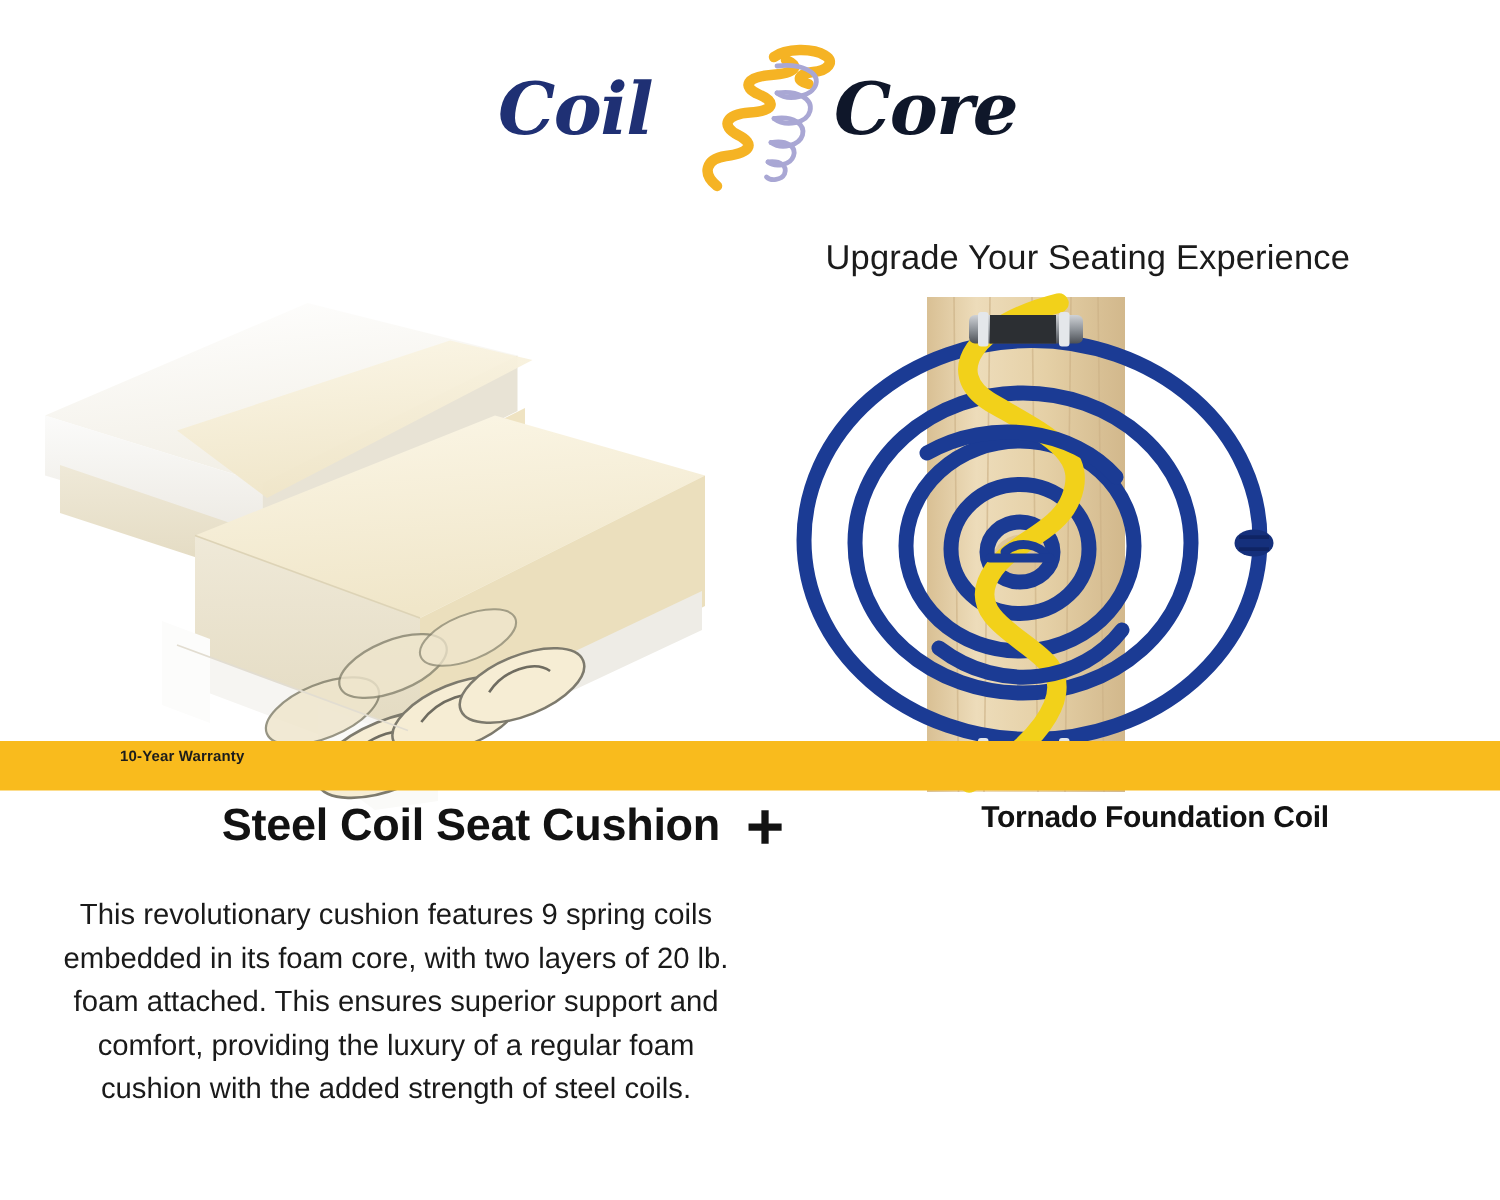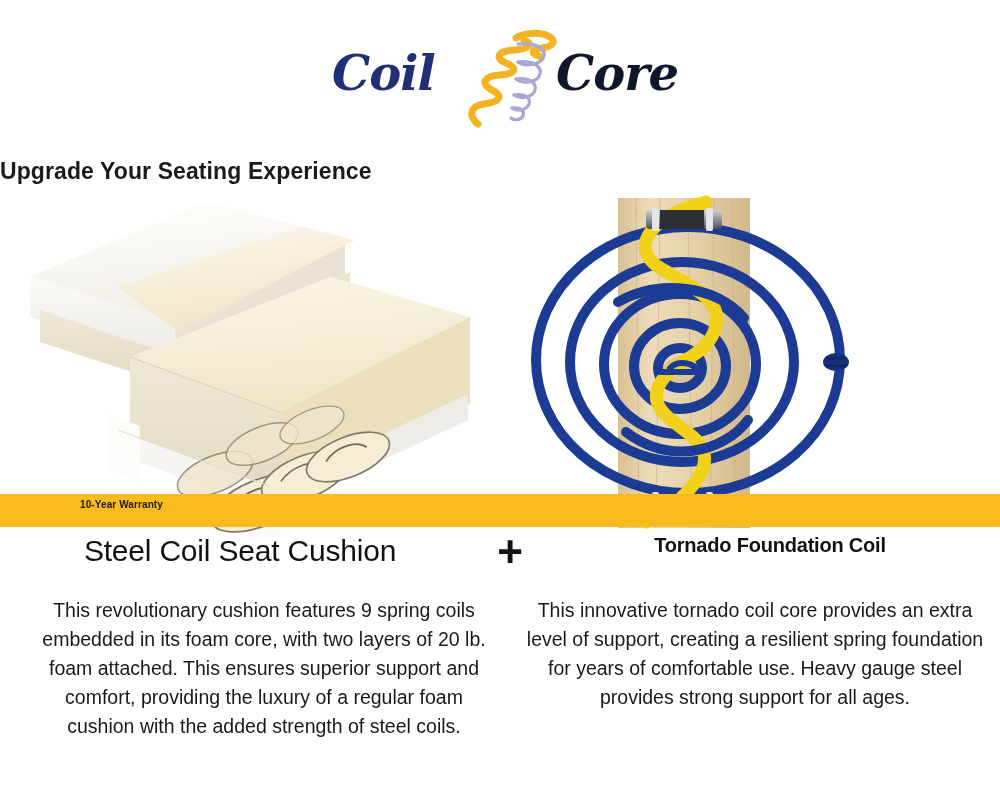--- a/index.html
+++ b/index.html
@@ -57,23 +57,23 @@
     left: 460px;
     top: 10px;
     width: 110px;
     height: 110px;
   }
   .tagline {
     position: absolute;
     left: 0;
     top: 140px;
     width: 900px;
-    text-align: left;
+    text-align: right;
     font-family: "Liberation Sans", sans-serif;
-    font-weight: 700;
+    font-weight: 400;
     font-size: 23px;
     letter-spacing: 0.1px;
     color: #1b1b1b;
   }
 
   
   .hero {
     position: absolute;
     left: 0;
     top: 182px;
@@ -115,23 +115,23 @@
     left: 0;
     top: 534px;
     width: 1000px;
     height: 48px;
   }
   .title-left {
     position: absolute;
     left: 0;
     top: 0;
     width: 480px;
-    text-align: center;
+    text-align: right;
     font-size: 30px;
-    font-weight: 400;
+    font-weight: 700;
     color: #121212;
     letter-spacing: -0.2px;
   }
   .title-plus {
     position: absolute;
     left: 480px;
     top: -4px;
     width: 60px;
     text-align: center;
     font-size: 44px;
@@ -366,15 +366,14 @@
   <div class="warranty-band"></div>
   <div class="warranty-label">10-Year Warranty</div>
 
   <div class="titles">
     <div class="title-left">Steel Coil Seat Cushion</div>
     <div class="title-plus">+</div>
     <div class="title-right">Tornado Foundation Coil</div>
   </div>
 
   <div class="copy-left">This revolutionary cushion features 9 spring coils embedded in its foam core, with two layers of 20 lb. foam attached. This ensures superior support and comfort, providing the luxury of a regular foam cushion with the added strength of steel coils.</div>
-  <div class="copy-right">This innovative tornado coil core provides an extra level of support, creating a resilient spring foundation for years of comfortable use. Heavy gauge steel provides strong support for all ages.</div>
 
 </div>
 
 </body></html>

